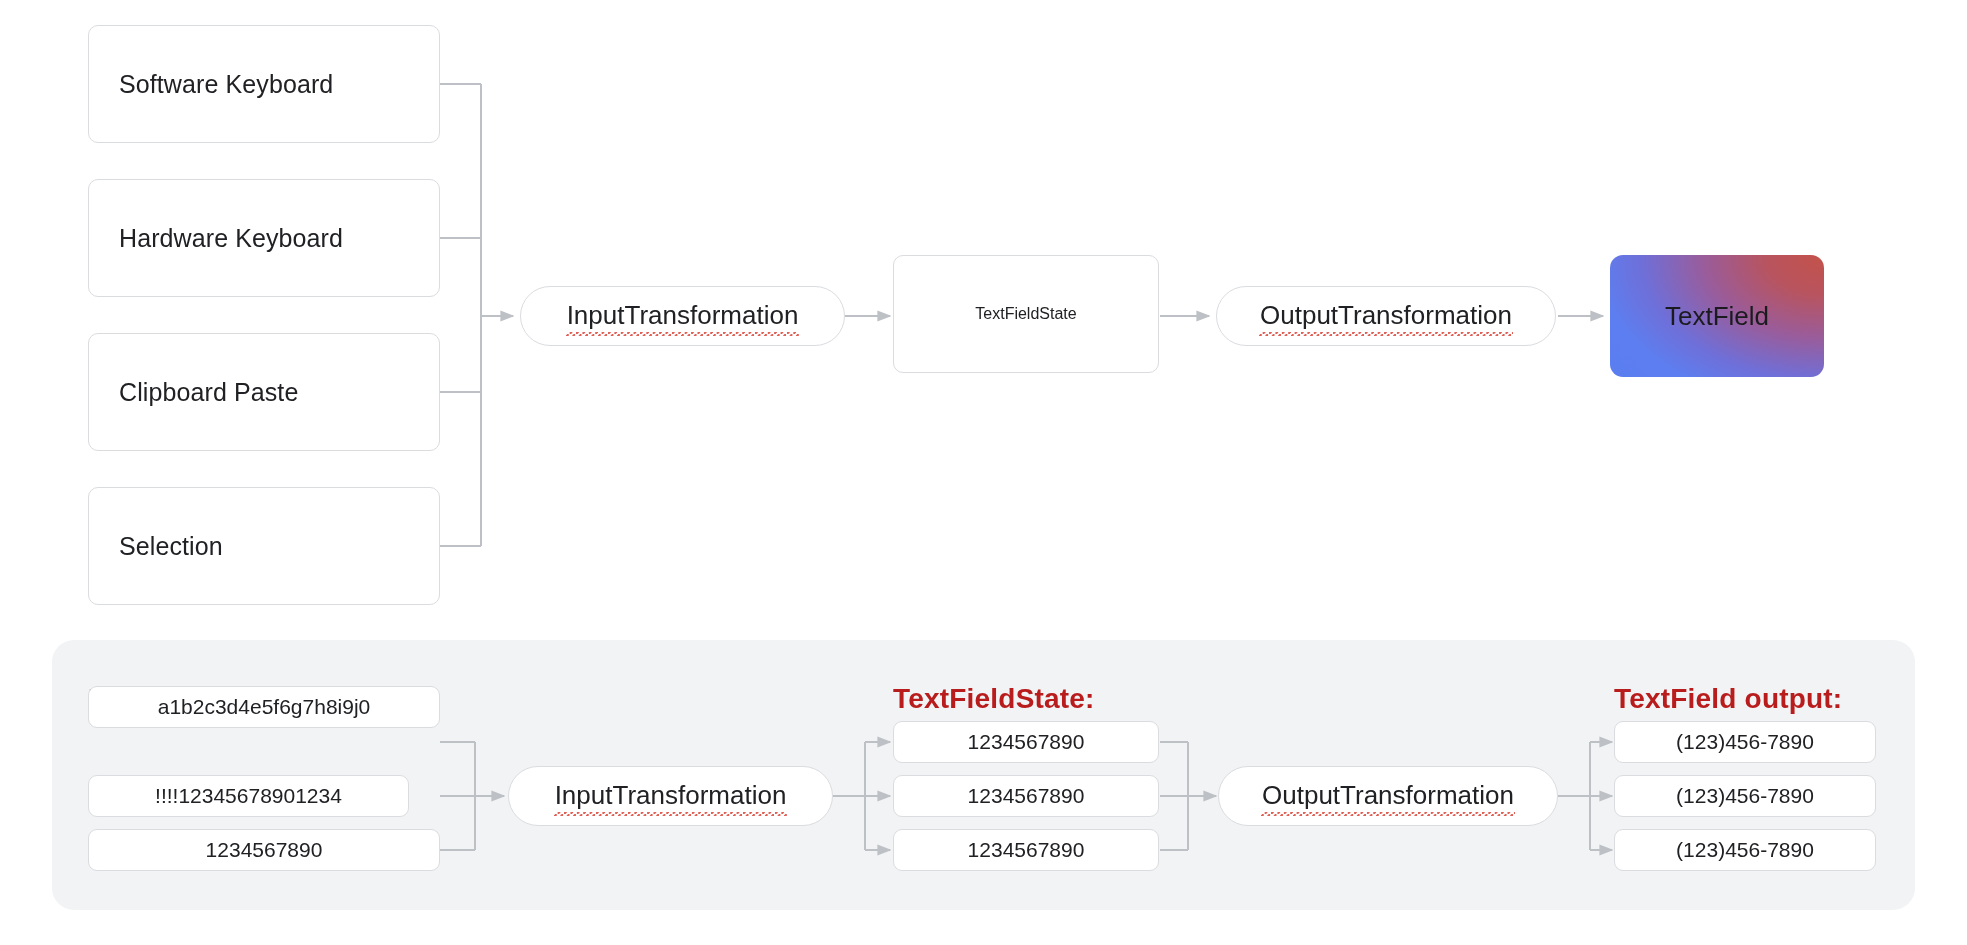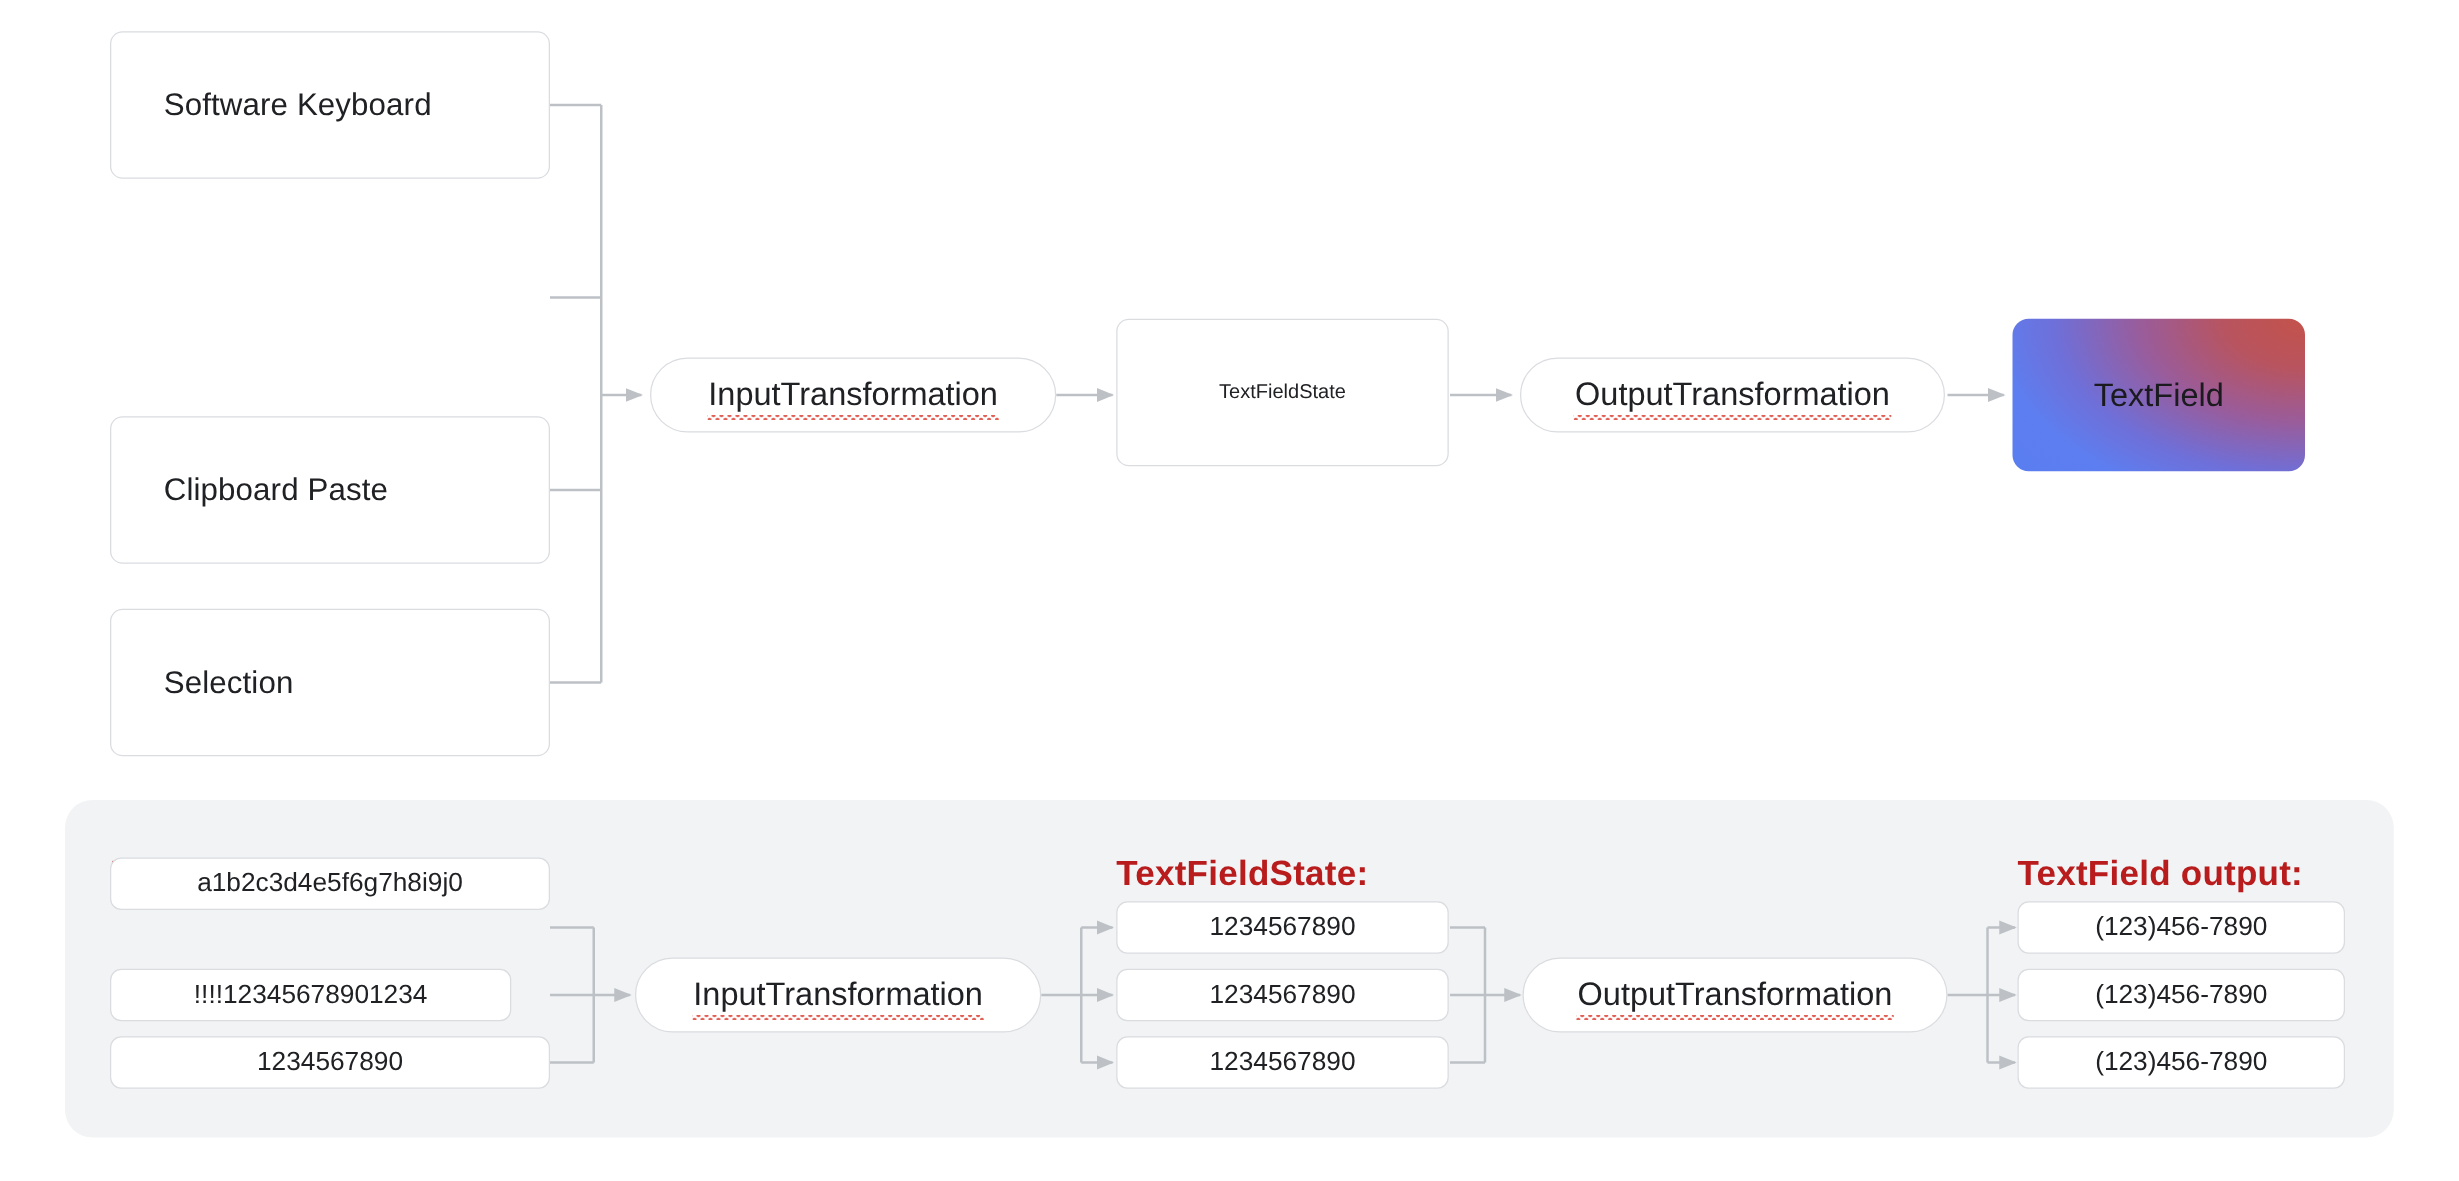--- a/index.html
+++ b/index.html
@@ -31,21 +31,21 @@
     align-items: center;
     color: #202124;
   }
 
   
   .src-box {
     left: 88px;
     width: 352px;
     height: 118px;
     border-radius: 10px;
-    padding-left: 42px;
+    padding-left: 30px;
     font-size: 25px;
     letter-spacing: .1px;
   }
 
   
   .pill {
     border-radius: 999px;
     justify-content: center;
     font-size: 26px;
   }
@@ -170,40 +170,43 @@
 
       <path d="M 1160 316 H 1209" marker-end="url(#arrow)"></path>
 
       <path d="M 1558 316 H 1603" marker-end="url(#arrow)"></path>
     </g>
   </svg>
 
   <div class="node src-box" style="top:25px;">
     <span>Software Keyboard</span>
   </div>
+  <div class="node src-box" style="top:179px;">
+    <span>Hardware Keyboard</span>
+  </div>
   <div class="node src-box" style="top:487px;">
     <span>Selection</span>
   </div>
   <div class="node src-box" style="top:333px;">
     <span>Clipboard Paste</span>
   </div>
 
   <div class="node pill" style="left:520px; top:286px; width:325px; height:60px;">
     <span class="squiggle">InputTransformation</span>
   </div>
 
   <div class="node" style="left:893px; top:255px; width:266px; height:118px; justify-content:center;">
     <span>TextFieldState</span>
   </div>
 
   <div class="node pill" style="left:1216px; top:286px; width:340px; height:60px;">
     <span class="squiggle">OutputTransformation</span>
   </div>
 
-  <div class="textfield-chip" style="left:1610px; top:255px; width:234px; height:122px;">
+  <div class="textfield-chip" style="left:1610px; top:255px; width:214px; height:122px;">
     <span>TextField</span>
   </div>
 
   <div id="panel"></div>
 
   <svg class="wires" viewBox="0 0 1967 945">
     <g stroke="#BDC1C6" stroke-width="2" fill="none">
 
       <path d="M 440 742 H 475"></path>
       <path d="M 440 796 H 475"></path>

